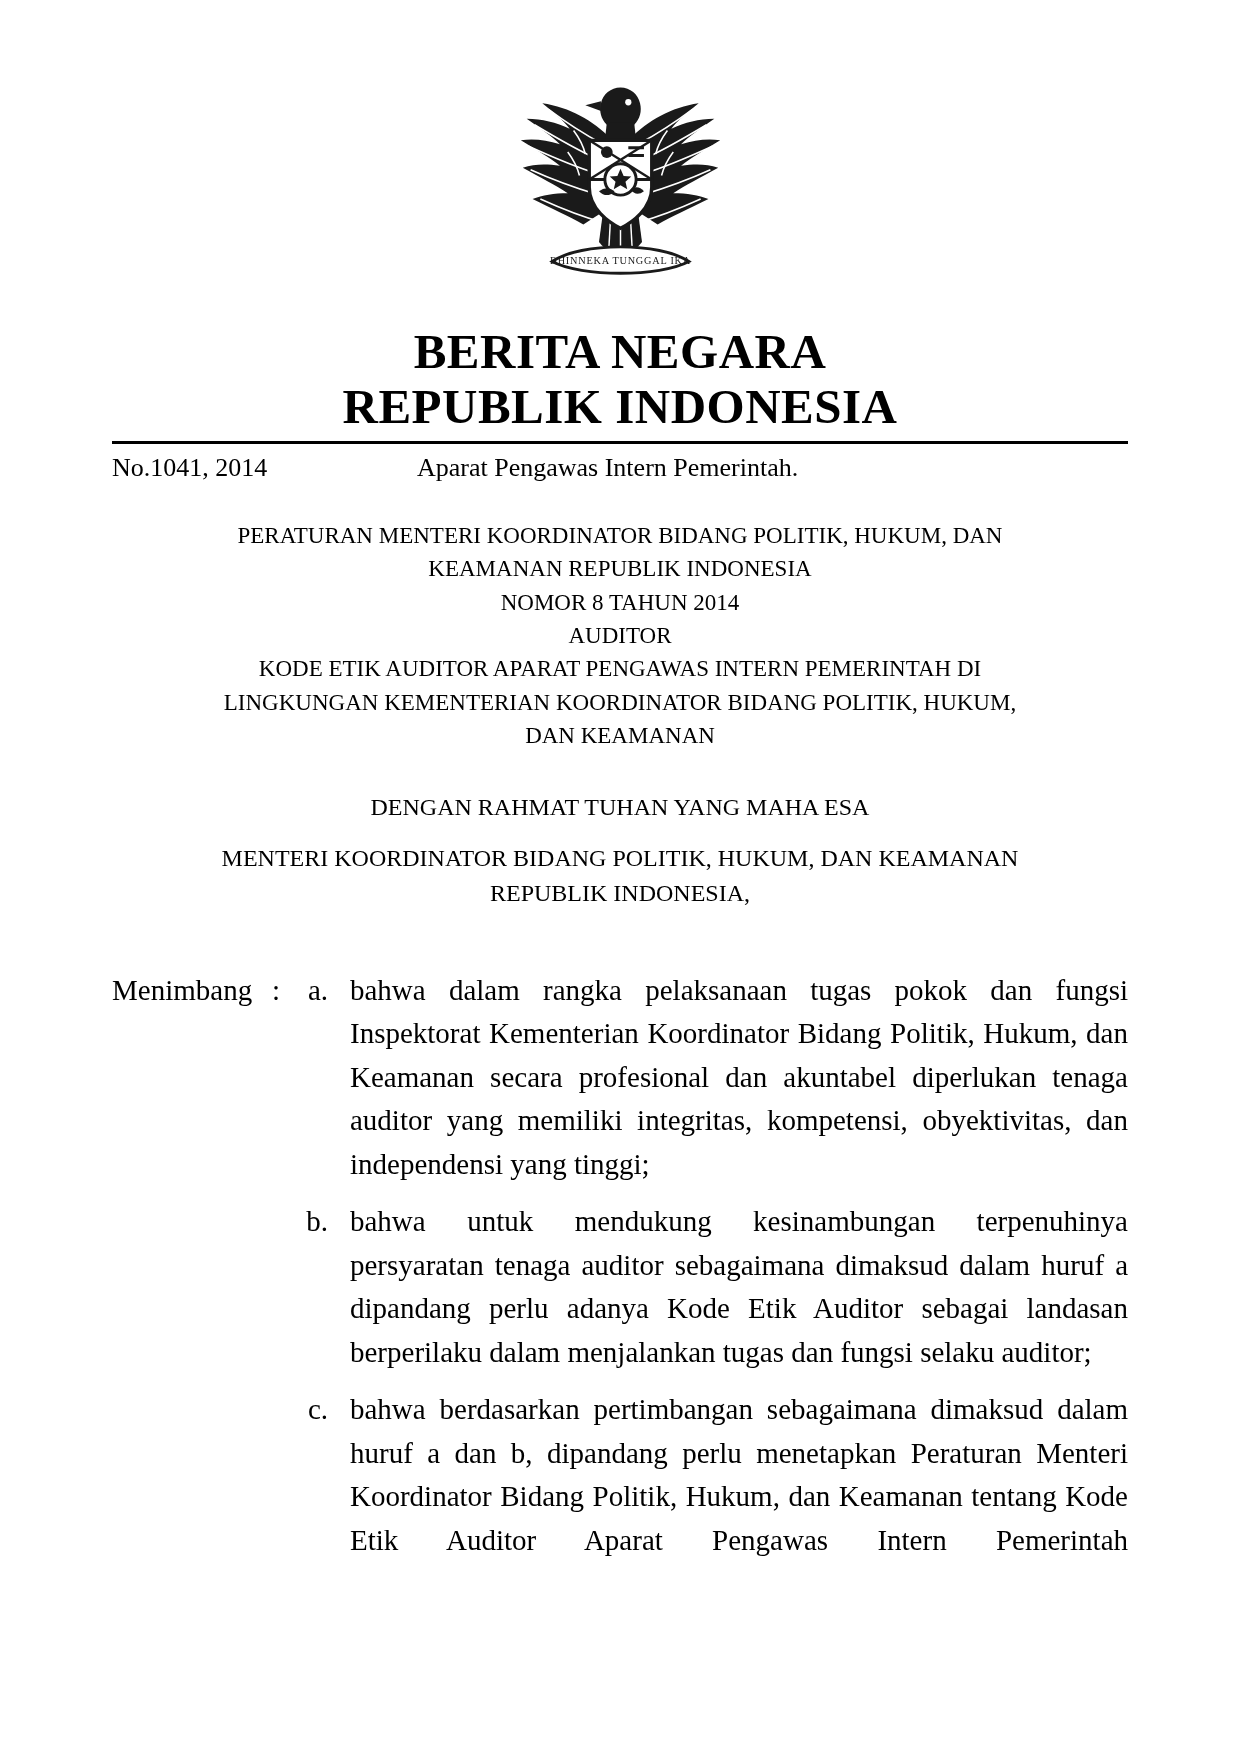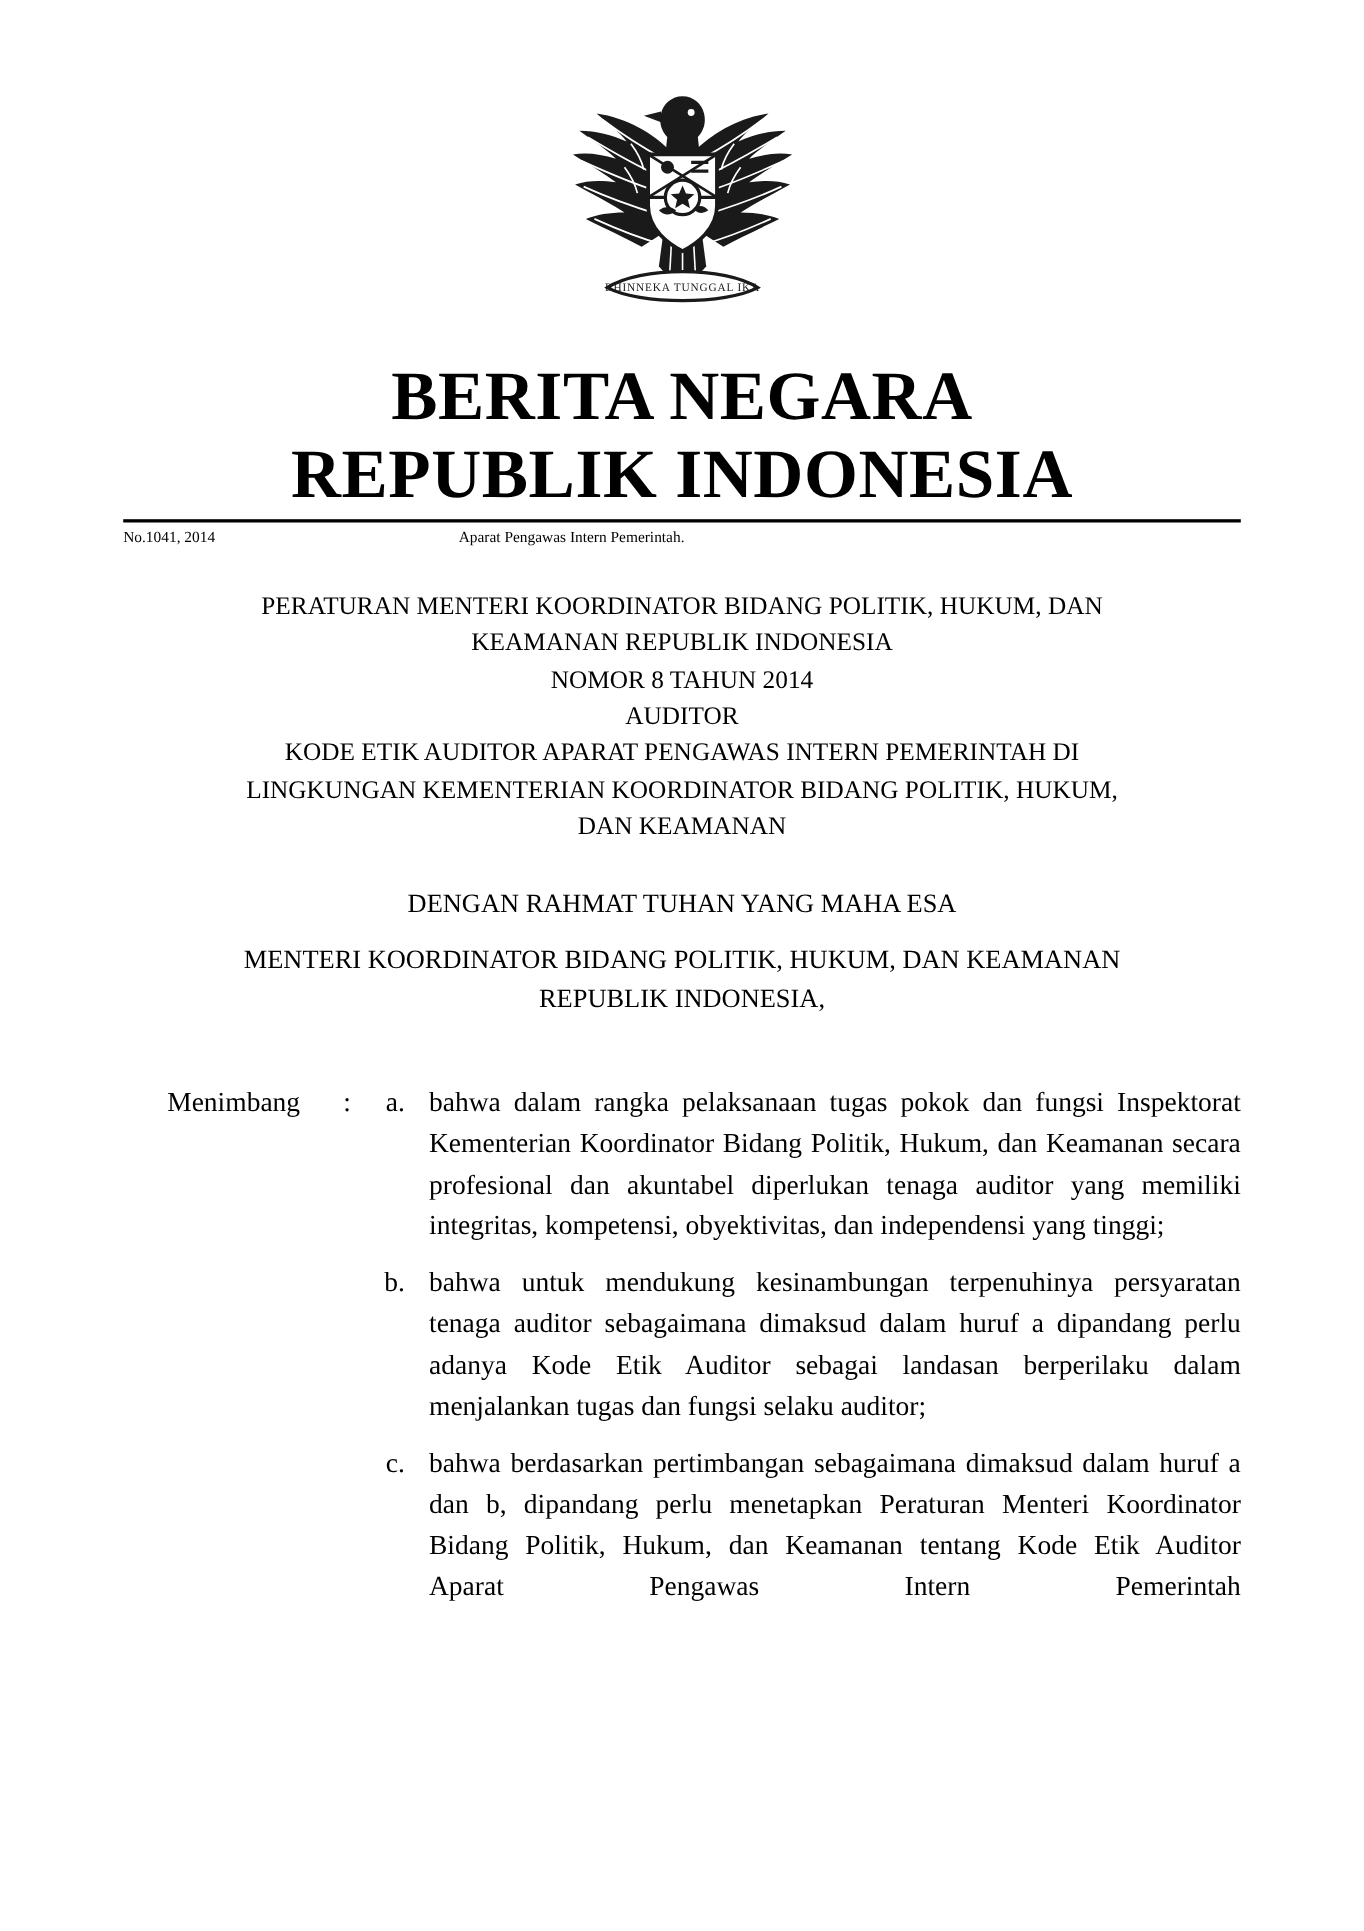--- a/index.html
+++ b/index.html
@@ -32,39 +32,39 @@
   .emblem {
     width: 215px;
     height: 215px;
   }
 
   
   .masthead {
     text-align: center;
     font-family: "Liberation Serif", serif;
     font-weight: bold;
-    font-size: 63px;
+    font-size: 49px;
     line-height: 1.12;
     letter-spacing: 0.5px;
     margin-top: 10px;
   }
   .masthead .line2 {
     display: block;
   }
   .rule {
     border: 0;
     border-top: 3.5px solid #000;
     margin: 6px 0 4px 0;
   }
 
   
   .gazette-row {
     display: flex;
     align-items: flex-start;
-    font-size: 14px;
+    font-size: 26px;
     line-height: 1.35;
     margin-top: 6px;
   }
   .gazette-no {
     width: 305px;
     flex: 0 0 305px;
     white-space: nowrap;
   }
   .gazette-subject {
     flex: 1 1 auto;
@@ -97,23 +97,22 @@
   .invocation p {
     margin: 0;
   }
   .invocation .spacer {
     height: 16px;
   }
 
   
   .considering {
     margin-top: 58px;
-    font-size: 25px;
+    font-size: 29px;
     line-height: 1.5;
-    margin-left: 40px;
   }
   .cons-row {
     display: flex;
     align-items: flex-start;
   }
   .cons-label {
     flex: 0 0 160px;
     width: 160px;
   }
   .cons-colon {

